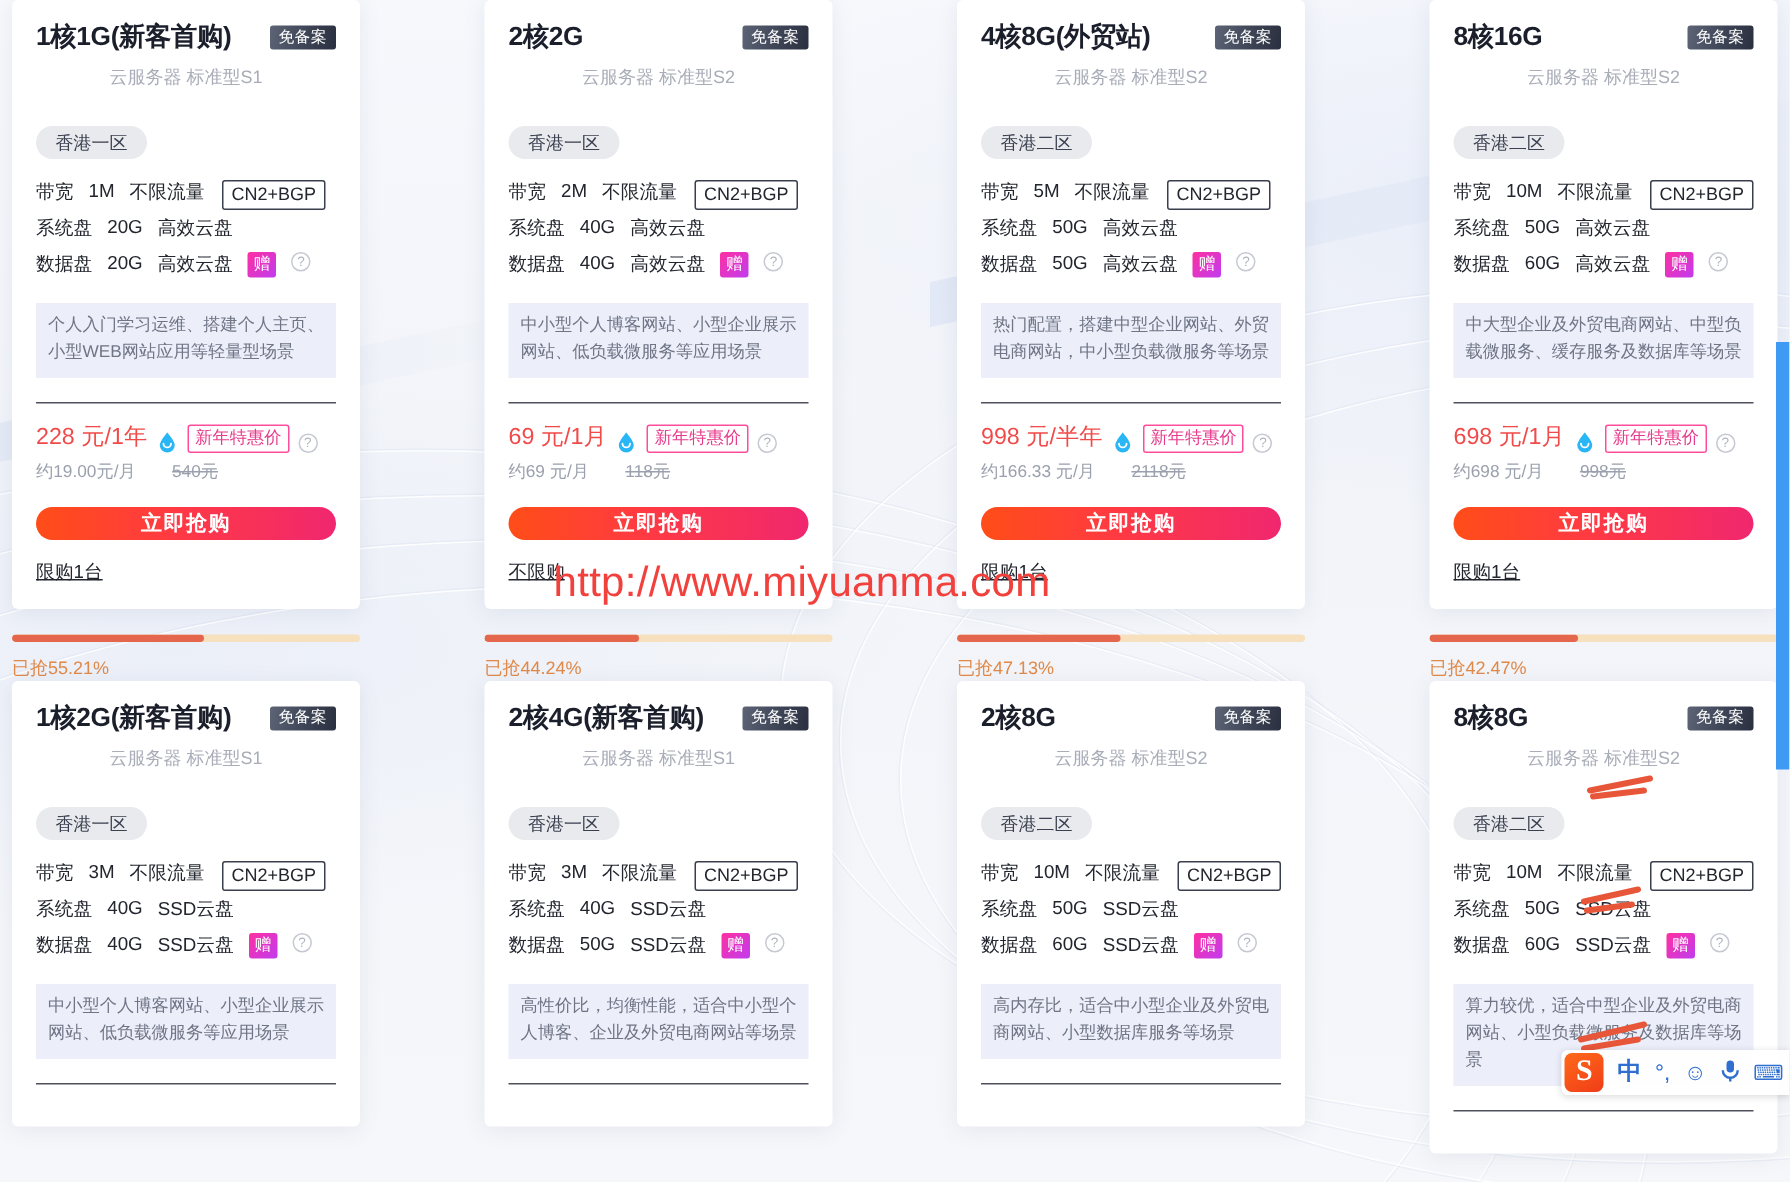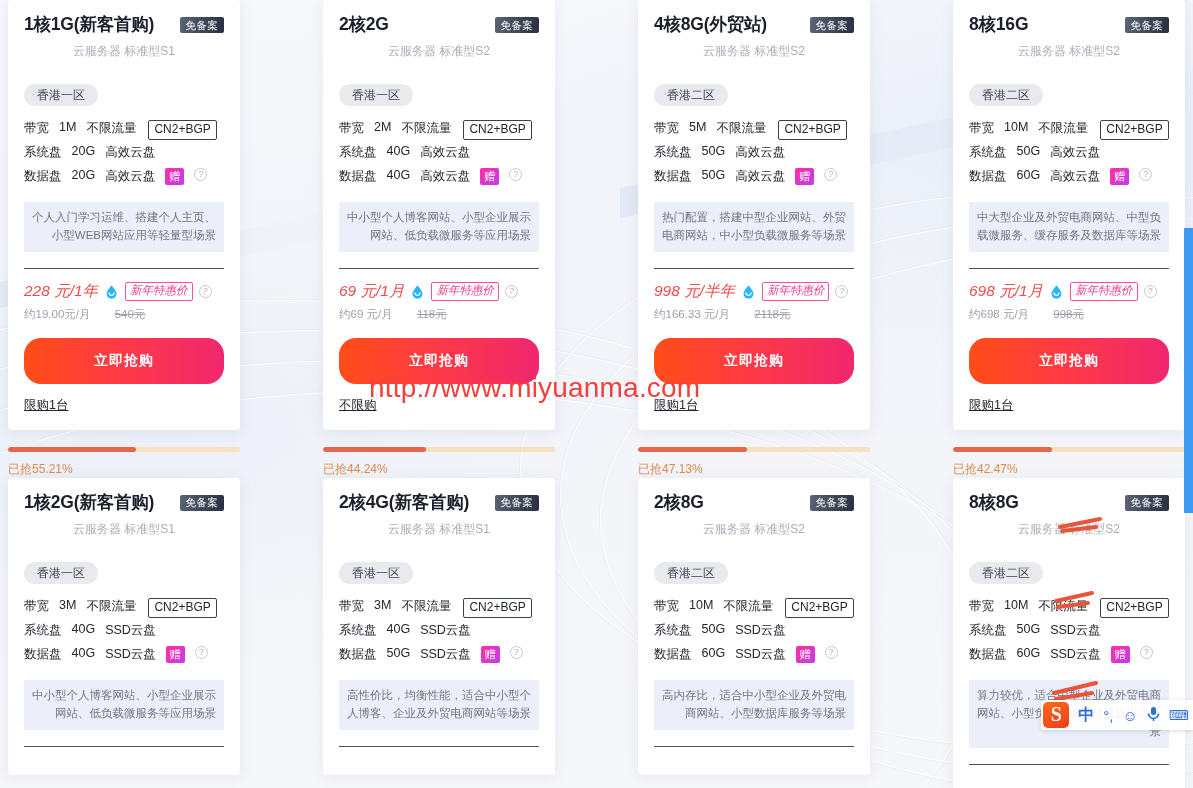--- a/index.html
+++ b/index.html
@@ -140,36 +140,34 @@
   }
 
   .desc {
     margin-top: 10px;
     background: #eceefa;
     color: #6f7585;
     font-size: 11.5px;
     line-height: 1.55;
     padding: 7px 8px;
     min-height: 44px;
-    text-align: right;
   }
 
   .divider {
     height: 1px;
     background: #2f3340;
     margin: 16px 0 12px 0;
     opacity: .85;
   }
 
   .price-row {
     display: flex;
-    align-items: center;
+    align-items: flex-end;
     gap: 6px;
     white-space: nowrap;
-    font-style: italic;
   }
   .price-main {
     color: #f14a4a;
     font-size: 15.5px;
     font-weight: 400;
   }
   .drop-icon { width: 15px; height: 15px; display: inline-block; }
   .tag-promo {
     border: 1px solid #ff4d9e;
     color: #e73b8c;
@@ -183,21 +181,21 @@
     font-size: 11.5px;
     color: #9aa0ad;
     white-space: nowrap;
   }
   .price-sub .strike { text-decoration: line-through; margin-left: 5px; padding-left: 16px; }
 
   .buy-btn {
     display: block;
     width: 100%;
     margin-top: 16px;
-    height: 46px;
+    height: 22px;
     border: 0;
     border-radius: 17px;
     background: linear-gradient(90deg,#ff4d18 0%,#ff3a42 45%,#f0276f 100%);
     color: #fff;
     font-size: 14px;
     font-weight: 700;
     letter-spacing: 1px;
     cursor: pointer;
     font-family: inherit;
   }

